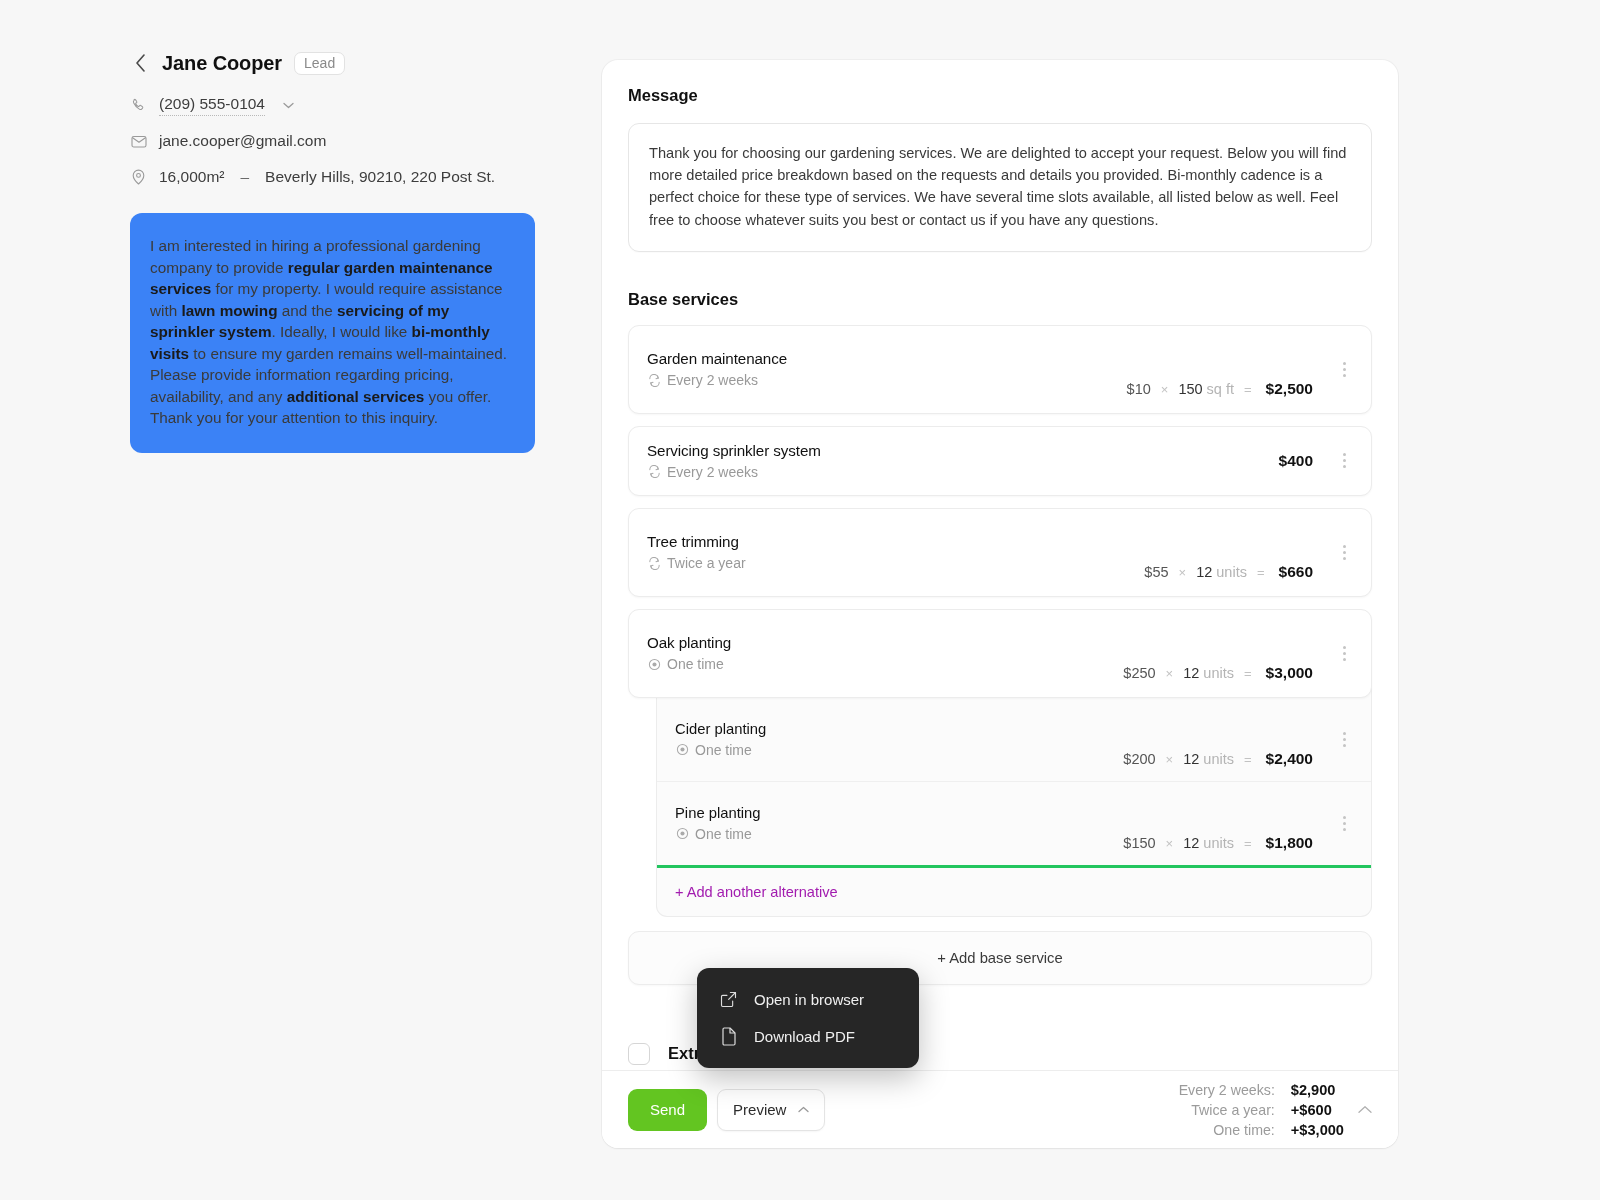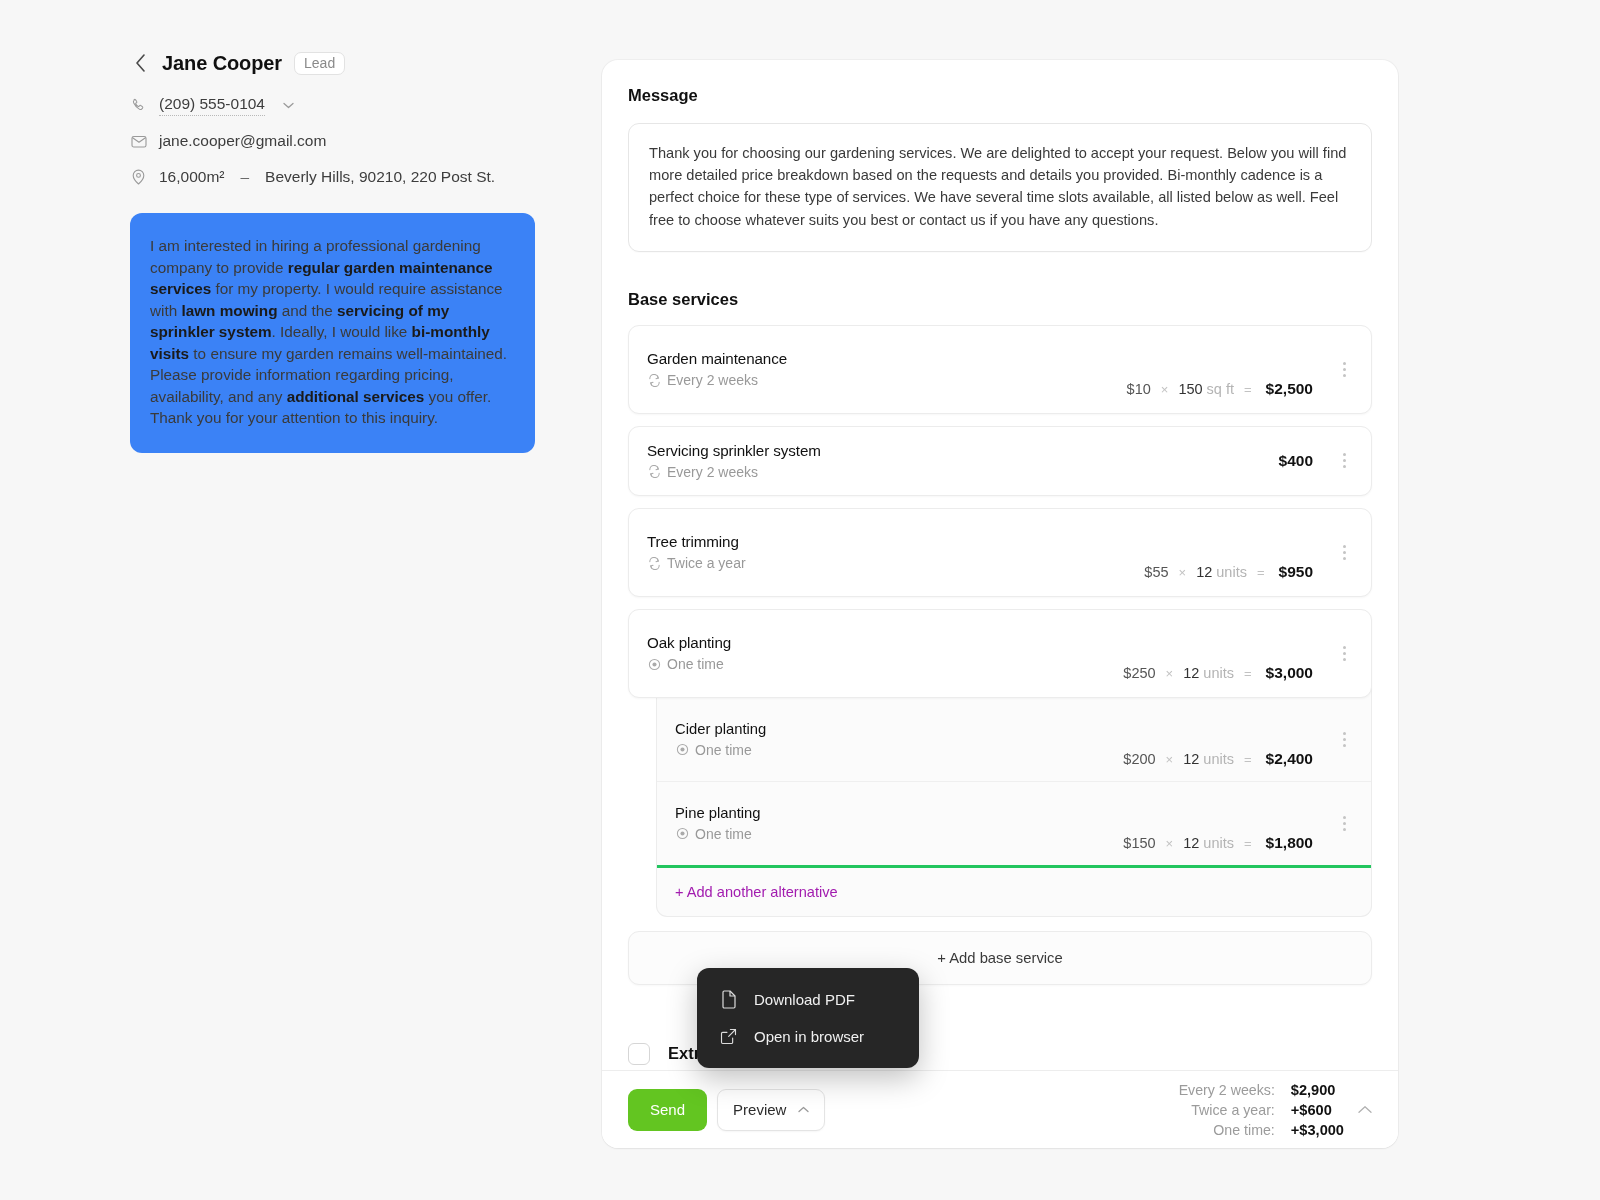--- a/index.html
+++ b/index.html
@@ -300,21 +300,21 @@
               </span>
               <span>Twice a year</span>
             </div>
           </div>
           <div class="svc-calc">
             <span class="c-price">$55</span>
             <span class="c-op">×</span>
             <span class="c-qty">12</span>
             <span class="c-qtyunit">units</span>
             <span class="c-op">=</span>
-            <span class="c-total">$950</span>
+            <span class="c-total">$660</span>
           </div>
           <div class="kebab">
               <i></i>
               <i></i>
               <i></i>
             </div>
         </div>
 
         <div>
           <div class="svc-card">
@@ -443,32 +443,32 @@
               <path d="M1 7.2L7 1.8 13 7.2" stroke="#b0b0b0" stroke-width="1.3" stroke-linecap="round" stroke-linejoin="round"></path>
             </svg>
         </div>
       </div>
     </div>
   </div>
 
   <div class="ctxmenu">
     <div class="ctx-item">
       <span class="ctx-ico">
-        <svg width="16" height="19" viewBox="0 0 16 19" fill="none">
-          <path d="M2 2.2A1.2 1.2 0 0 1 3.2 1H9l5 5v10.8A1.2 1.2 0 0 1 12.8 18H3.2A1.2 1.2 0 0 1 2 16.8z" stroke="#dcdcdc" stroke-width="1.2" stroke-linejoin="round"></path>
-          <path d="M9 1v5h5" stroke="#dcdcdc" stroke-width="1.2" stroke-linejoin="round"></path>
-        </svg>
-      </span>
-      <span>Download PDF</span>
-    </div>
-    <div class="ctx-item">
-      <span class="ctx-ico">
         <svg width="17" height="17" viewBox="0 0 18 18" fill="none">
           <path d="M11 1.6h5.4V7" stroke="#dcdcdc" stroke-width="1.2" stroke-linecap="round" stroke-linejoin="round"></path>
           <path d="M16.4 1.6L9.2 8.8" stroke="#dcdcdc" stroke-width="1.2" stroke-linecap="round"></path>
           <path d="M13.4 10.6v4.6a1.2 1.2 0 0 1-1.2 1.2H2.8a1.2 1.2 0 0 1-1.2-1.2V5.8a1.2 1.2 0 0 1 1.2-1.2h4.6" stroke="#dcdcdc" stroke-width="1.2" stroke-linecap="round" stroke-linejoin="round"></path>
         </svg>
       </span>
       <span>Open in browser</span>
     </div>
+    <div class="ctx-item">
+      <span class="ctx-ico">
+        <svg width="16" height="19" viewBox="0 0 16 19" fill="none">
+          <path d="M2 2.2A1.2 1.2 0 0 1 3.2 1H9l5 5v10.8A1.2 1.2 0 0 1 12.8 18H3.2A1.2 1.2 0 0 1 2 16.8z" stroke="#dcdcdc" stroke-width="1.2" stroke-linejoin="round"></path>
+          <path d="M9 1v5h5" stroke="#dcdcdc" stroke-width="1.2" stroke-linejoin="round"></path>
+        </svg>
+      </span>
+      <span>Download PDF</span>
+    </div>
   </div>
 
 </div>
 
 </body></html>

